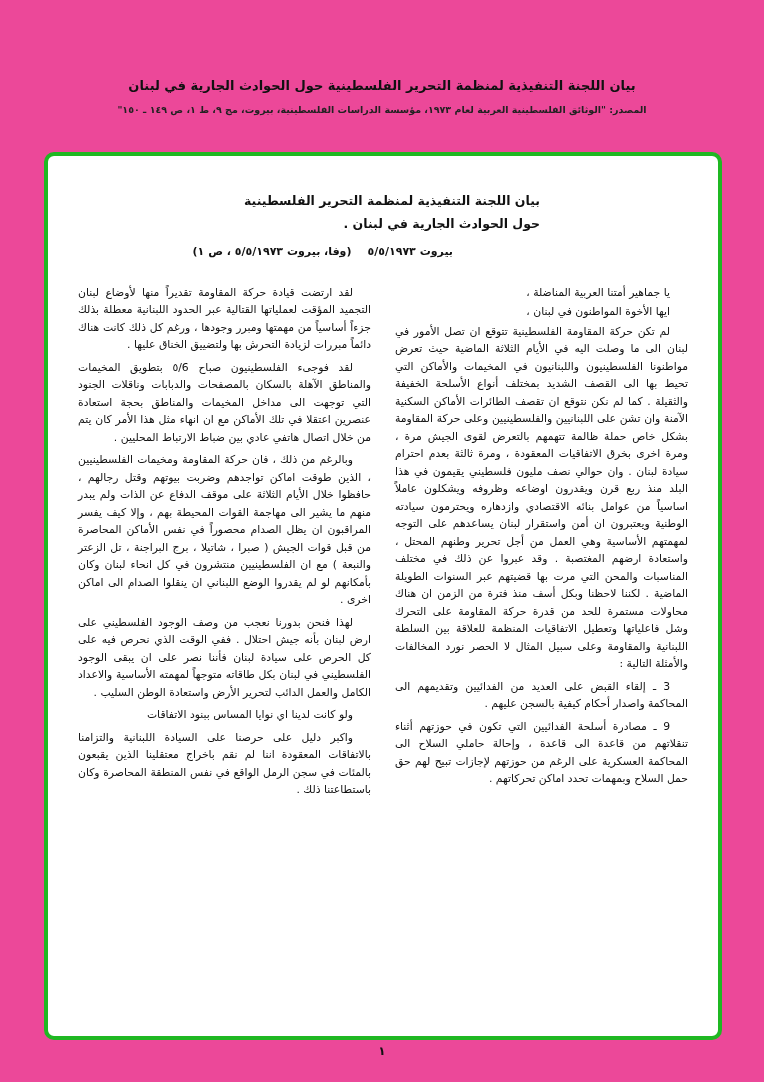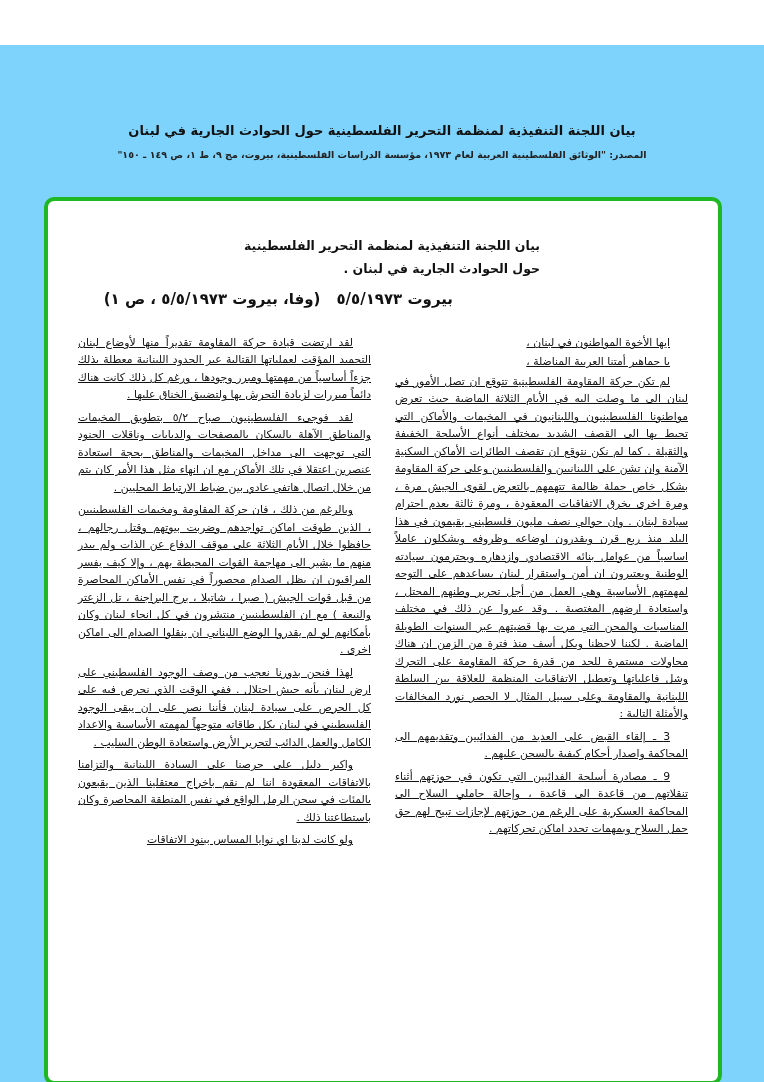--- a/index.html
+++ b/index.html
@@ -12,22 +12,21 @@
     height: 1082px;
     font-family: "DejaVu Sans", sans-serif;
     direction: rtl;
     color: #111;
     position: relative;
     overflow: hidden;
   }
   .sheet {
     position: absolute;
     inset: 0;
-    background: #7dd3fc;
-    margin-top: 45px;
+    background: #ec4899;
   }
   .top-title {
     position: absolute;
     top: 78px;
     left: 0;
     right: 0;
     text-align: center;
     font-weight: bold;
     font-size: 13px;
     letter-spacing: 0;
@@ -58,21 +57,21 @@
     margin-right: 148px;
     width: 302px;
     font-weight: bold;
     font-size: 12.5px;
     line-height: 1.8;
     text-align: right;
   }
   .dateline {
     margin-top: 10px;
     margin-right: 235px;
-    font-size: 15px;
+    font-size: 11px;
     font-weight: bold;
     white-space: nowrap;
   }
   .dateline .gap {
     display: inline-block;
     width: 16px;
   }
   .columns {
     display: flex;
     gap: 24px;
@@ -81,21 +80,20 @@
   .col {
     flex: 1 1 0;
     font-size: 10.8px;
     line-height: 1.62;
     text-align: justify;
     text-justify: inter-word;
   }
   .para {
     margin: 0 0 5px 0;
     text-indent: 18px;
-    text-decoration: underline;
   }
   .para.salutation {
     margin-bottom: 2px;
   }
   .page-number {
     position: absolute;
     top: 1044px;
     left: 0;
     right: 0;
     text-align: center;
@@ -116,34 +114,34 @@
 
     <div class="doc-heading">بيان اللجنة التنفيذية لمنظمة التحرير الفلسطينية حول الحوادث الجارية في لبنان .</div>
 
     <div class="dateline">
       <span>بيروت ٥/٥/١٩٧٣</span><span class="gap"></span><span>(وفا، بيروت ٥/٥/١٩٧٣ ، ص ١)</span>
     </div>
 
     <div class="columns">
 
       <div class="col col-right">
+        <p class="para salutation">يا جماهير أمتنا العربية المناضلة ،</p>
         <p class="para salutation">ايها الأخوة المواطنون في لبنان ،</p>
-        <p class="para salutation">يا جماهير أمتنا العربية المناضلة ،</p>
         <p class="para">لم تكن حركة المقاومة الفلسطينية تتوقع ان تصل الأمور في لبنان الى ما وصلت اليه في الأيام الثلاثة الماضية حيث تعرض مواطنونا الفلسطينيون واللبنانيون في المخيمات والأماكن التي تحيط بها الى القصف الشديد بمختلف أنواع الأسلحة الخفيفة والثقيلة . كما لم نكن نتوقع ان تقصف الطائرات الأماكن السكنية الآمنة وان تشن على اللبنانيين والفلسطينيين وعلى حركة المقاومة بشكل خاص حملة ظالمة تتهمهم بالتعرض لقوى الجيش مرة ، ومرة اخرى بخرق الاتفاقيات المعقودة ، ومرة ثالثة بعدم احترام سيادة لبنان . وان حوالي نصف مليون فلسطيني يقيمون في هذا البلد منذ ربع قرن ويقدرون اوضاعه وظروفه ويشكلون عاملاً اساسياً من عوامل بنائه الاقتصادي وازدهاره ويحترمون سيادته الوطنية ويعتبرون ان أمن واستقرار لبنان يساعدهم على التوجه لمهمتهم الأساسية وهي العمل من أجل تحرير وطنهم المحتل ، واستعادة ارضهم المغتصبة . وقد عبروا عن ذلك في مختلف المناسبات والمحن التي مرت بها قضيتهم عبر السنوات الطويلة الماضية . لكننا لاحظنا وبكل أسف منذ فترة من الزمن ان هناك محاولات مستمرة للحد من قدرة حركة المقاومة على التحرك وشل فاعلياتها وتعطيل الاتفاقيات المنظمة للعلاقة بين السلطة اللبنانية والمقاومة وعلى سبيل المثال لا الحصر نورد المخالفات والأمثلة التالية :</p>
         <p class="para">3 ـ إلقاء القبض على العديد من الفدائيين وتقديمهم الى المحاكمة واصدار أحكام كيفية بالسجن عليهم .</p>
         <p class="para">9 ـ مصادرة أسلحة الفدائيين التي تكون في حوزتهم أثناء تنقلاتهم من قاعدة الى قاعدة ، وإحالة حاملي السلاح الى المحاكمة العسكرية على الرغم من حوزتهم لإجازات تبيح لهم حق حمل السلاح وبمهمات تحدد اماكن تحركاتهم .</p>
       </div>
 
       <div class="col col-left">
         <p class="para">لقد ارتضت قيادة حركة المقاومة تقديراً منها لأوضاع لبنان التجميد المؤقت لعملياتها القتالية عبر الحدود اللبنانية معطلة بذلك جزءاً أساسياً من مهمتها ومبرر وجودها ، ورغم كل ذلك كانت هناك دائماً مبررات لزيادة التحرش بها ولتضييق الخناق عليها .</p>
-        <p class="para">لقد فوجىء الفلسطينيون صباح ٥/٢ بتطويق المخيمات والمناطق الآهلة بالسكان بالمصفحات والدبابات وناقلات الجنود التي توجهت الى مداخل المخيمات والمناطق بحجة استعادة عنصرين اعتقلا في تلك الأماكن مع ان انهاء مثل هذا الأمر كان يتم من خلال اتصال هاتفي عادي بين ضباط الارتباط المحليين .</p>
+        <p class="para">لقد فوجىء الفلسطينيون صباح ٥/6 بتطويق المخيمات والمناطق الآهلة بالسكان بالمصفحات والدبابات وناقلات الجنود التي توجهت الى مداخل المخيمات والمناطق بحجة استعادة عنصرين اعتقلا في تلك الأماكن مع ان انهاء مثل هذا الأمر كان يتم من خلال اتصال هاتفي عادي بين ضباط الارتباط المحليين .</p>
         <p class="para">وبالرغم من ذلك ، فان حركة المقاومة ومخيمات الفلسطينيين ، الذين طوقت اماكن تواجدهم وضربت بيوتهم وقتل رجالهم ، حافظوا خلال الأيام الثلاثة على موقف الدفاع عن الذات ولم يبدر منهم ما يشير الى مهاجمة القوات المحيطة بهم ، وإلا كيف يفسر المراقبون ان يظل الصدام محصوراً في نفس الأماكن المحاصرة من قبل قوات الجيش ( صبرا ، شاتيلا ، برج البراجنة ، تل الزعتر والنبعة ) مع ان الفلسطينيين منتشرون في كل انحاء لبنان وكان بأمكانهم لو لم يقدروا الوضع اللبناني ان ينقلوا الصدام الى اماكن اخرى .</p>
         <p class="para">لهذا فنحن بدورنا نعجب من وصف الوجود الفلسطيني على ارض لبنان بأنه جيش احتلال . ففي الوقت الذي نحرص فيه على كل الحرص على سيادة لبنان فأننا نصر على ان يبقى الوجود الفلسطيني في لبنان بكل طاقاته متوجهاً لمهمته الأساسية والاعداد الكامل والعمل الدائب لتحرير الأرض واستعادة الوطن السليب .</p>
+        <p class="para">ولو كانت لدينا اي نوايا المساس ببنود الاتفاقات</p>
         <p class="para">واكبر دليل على حرصنا على السيادة اللبنانية والتزامنا بالاتفاقات المعقودة اننا لم نقم باخراج معتقلينا الذين يقبعون بالمئات في سجن الرمل الواقع في نفس المنطقة المحاصرة وكان باستطاعتنا ذلك .</p>
-        <p class="para">ولو كانت لدينا اي نوايا المساس ببنود الاتفاقات</p>
       </div>
 
     </div>
   </div>
 
   <div class="page-number">١</div>
 
 </div>
 
 </body></html>

